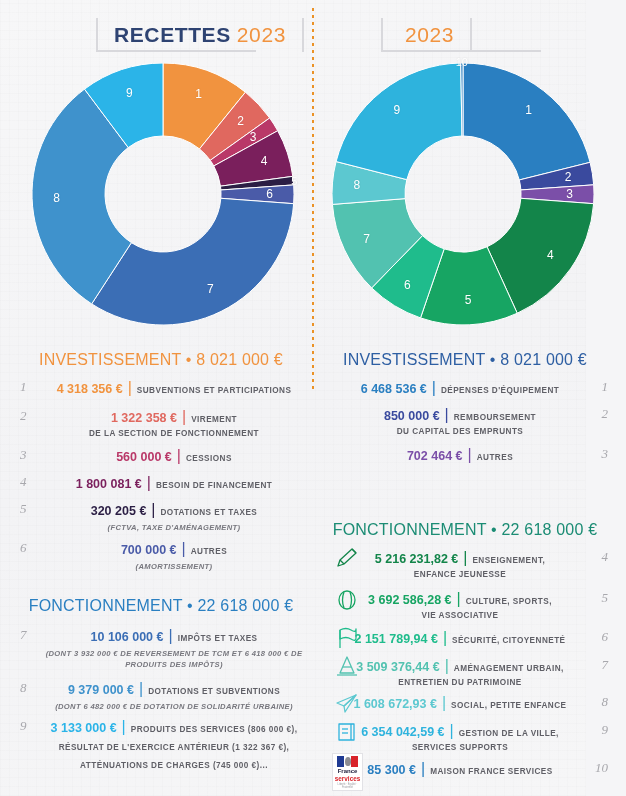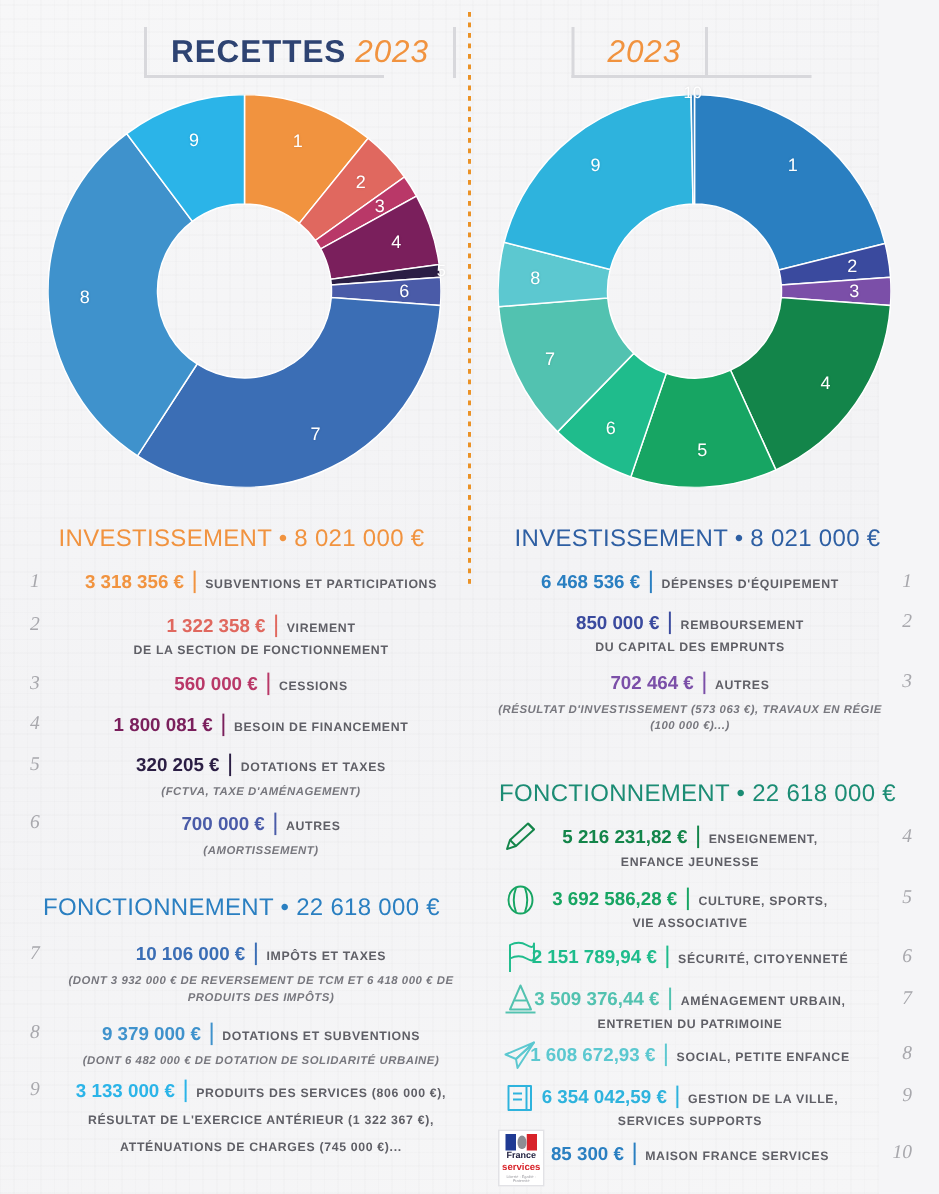--- a/index.html
+++ b/index.html
@@ -37,21 +37,21 @@
     padding: 0 16px;
   }
   .title-box.left  { left: 96px; }
   .title-box.right { left: 381px; }
   .title-main {
     font-size: 21px; font-weight: bold; letter-spacing: .6px;
     color: #2e4372;
   }
   .title-year {
     font-size: 21px; font-weight: 400; letter-spacing: .6px;
-    color: #f1933f; margin-left: 6px; font-style: italic;
+    color: #f1933f; margin-left: 6px;
   }
   .title-rule {
     position: absolute; height: 2px; background: #d8d8dc;
   }
   .title-rule.l { left: 96px; top: 50px; width: 160px; }
   .title-rule.r { left: 381px; top: 50px; width: 160px; }
 
   
   .donut-wrap { position: absolute; width: 262px; height: 262px; }
   .donut-wrap.left  { left: 32px;  top: 63px; }
@@ -190,21 +190,21 @@
         <path d="M 4.0812528150107426 98.55571524917244 A 131 131 0 0 1 128.70858653943455 0.02004189818680402 L 129.9854810632611 73.00887351217432 A 58 58 0 0 0 74.80696689519559 116.63535484314505 Z" fill="#2eb3dd" stroke="#ffffff" stroke-width="1"></path>
         <path d="M 128.70858653943455 0.02004189818680402 A 131 131 0 0 1 130.99999999999986 0 L 130.99999999999994 73 A 58 58 0 0 0 129.9854810632611 73.00887351217432 Z" fill="#2a7fc1" stroke="#ffffff" stroke-width="1"></path>
       </svg>
   <span class="slice-label" style="left: 196.571px; top: 47.0789px;">1</span><span class="slice-label" style="left: 236.188px; top: 114.335px;">2</span><span class="slice-label" style="left: 237.5px; top: 131.219px;">3</span><span class="slice-label" style="left: 218.358px; top: 191.917px;">4</span><span class="slice-label" style="left: 136.152px; top: 237.375px;">5</span><span class="slice-label" style="left: 75.2552px; top: 221.746px;">6</span><span class="slice-label" style="left: 34.6194px; top: 176.31px;">7</span><span class="slice-label" style="left: 24.8874px; top: 121.924px;">8</span><span class="slice-label" style="left: 64.9477px; top: 47.4575px;">9</span><span class="slice-label" style="left: 129.846px; top: -0.994951px; color: rgb(255, 255, 255); font-size: 11px;">10</span></div>
 
   <div class="sect-head" style="left:16px; top:351px; color:#f1933f;">INVESTISSEMENT • 8 021 000 €</div>
 
   <div class="row lft" id="L0" style="left:16px; top:379px;">
     <span class="num">1</span>
     <span class="body">
-      <span class="amount" style="color:#f1933f">3 318 356 €</span><span class="bar" style="color:#f1933f">|</span><span class="desc">SUBVENTIONS ET PARTICIPATIONS</span>
+      <span class="amount" style="color:#f1933f">4 318 356 €</span><span class="bar" style="color:#f1933f">|</span><span class="desc">SUBVENTIONS ET PARTICIPATIONS</span>
     </span>
   </div>
 
   <div class="row lft" style="left:16px; top:408px;">
     <span class="num">2</span>
     <span class="body">
       <span class="amount" style="color:#e0685f">1 322 358 €</span><span class="bar" style="color:#e0685f">|</span><span class="desc">VIREMENT</span>
       <span class="line2">DE LA SECTION DE FONCTIONNEMENT</span>
     </span>
   </div>
@@ -278,21 +278,20 @@
     <span class="body">
       <span class="amount" style="color:#3a4a9e">850 000 €</span><span class="bar" style="color:#3a4a9e">|</span><span class="desc">REMBOURSEMENT</span>
       <span class="line2">DU CAPITAL DES EMPRUNTS</span>
     </span>
   </div>
 
   <div class="row rgt" style="left:320px; top:446px;">
     <span class="num">3</span>
     <span class="body">
       <span class="amount" style="color:#7b4fa8">702 464 €</span><span class="bar" style="color:#7b4fa8">|</span><span class="desc">AUTRES</span>
-      <span class="sub">(RÉSULTAT D'INVESTISSEMENT (573 063 €), TRAVAUX EN RÉGIE (100 000 €)...)</span>
     </span>
   </div>
 
   <div class="sect-head" style="left:320px; top:521px; color:#1b8c74;">FONCTIONNEMENT • 22 618 000 €</div>
 
   <div class="row rgt" style="left:320px; top:549px;">
     <span class="ico">
       <svg width="30" height="26" viewBox="0 0 30 26">
           <g fill="none" stroke="#13854a" stroke-width="1.3" stroke-linejoin="round">
             <path d="M6 20 L8 14 L20 3 L24 7 L12 18 Z"></path>

